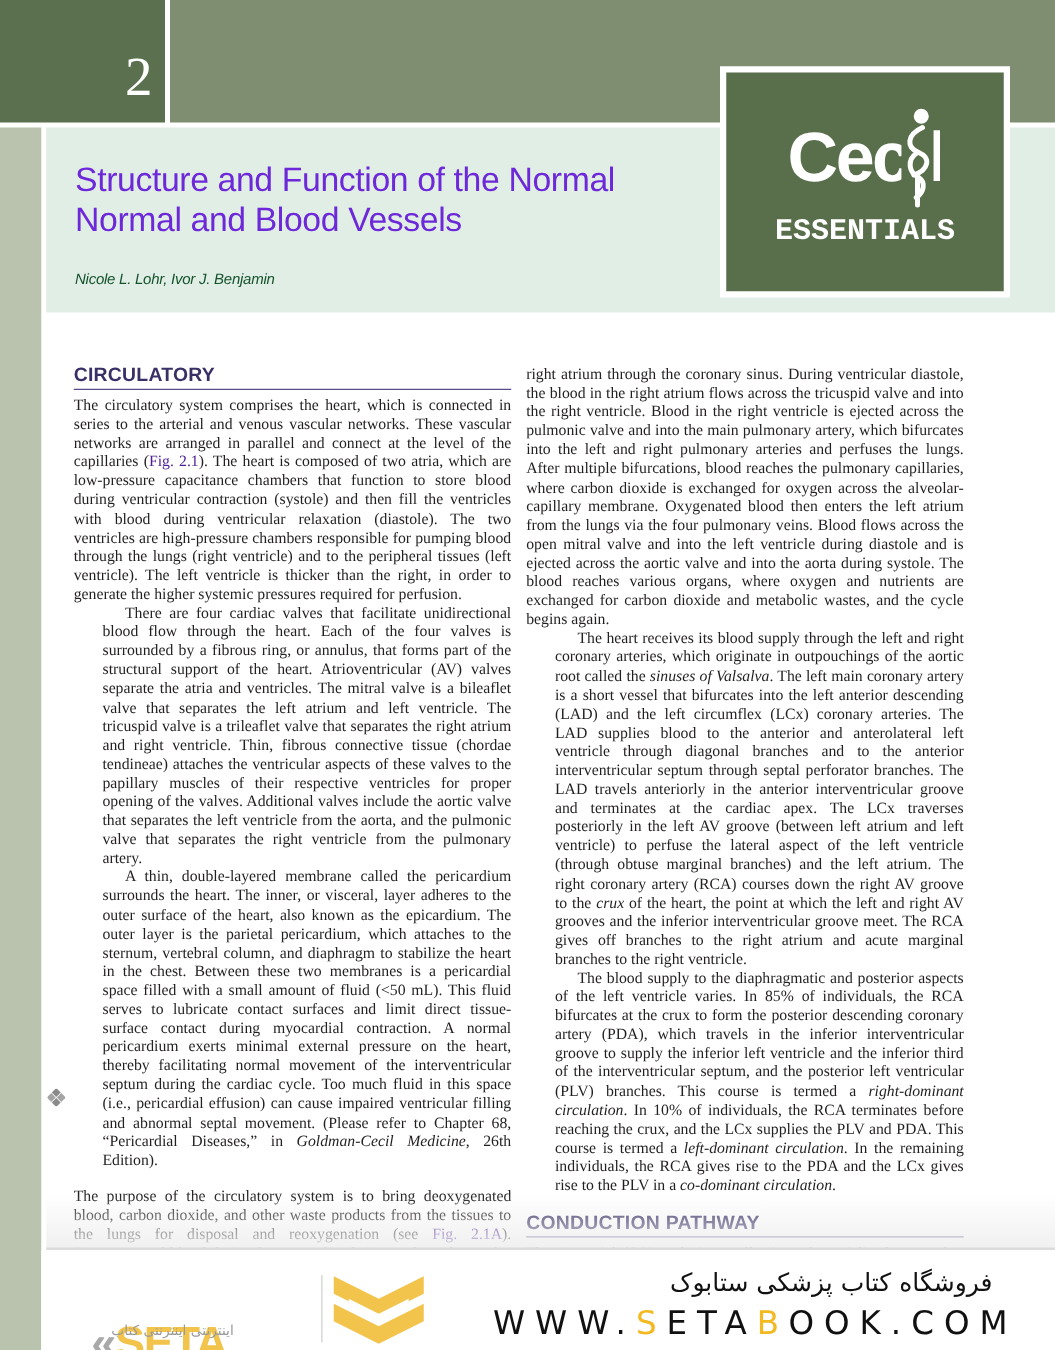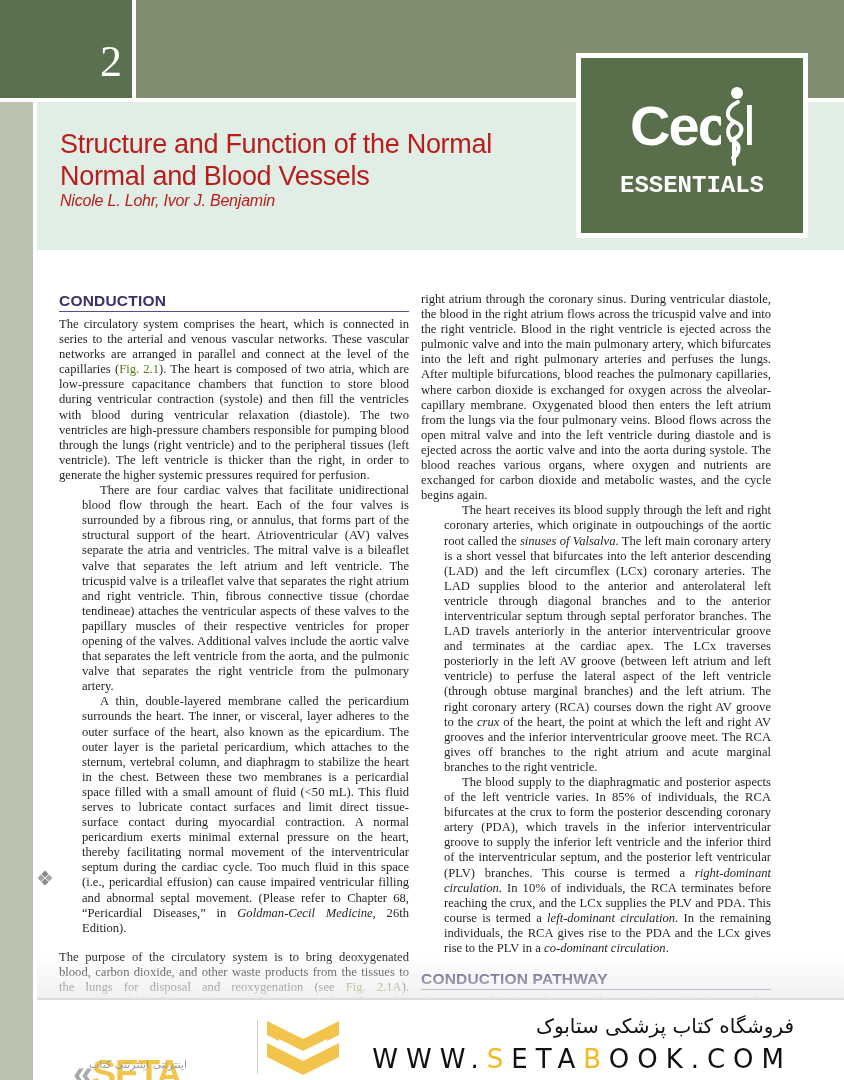--- a/index.html
+++ b/index.html
@@ -5,54 +5,54 @@
   * { box-sizing: border-box; margin: 0; padding: 0; }
   html, body { width: 844px; height: 1080px; overflow: hidden; background: #ffffff; }
   body { position: relative; font-family: "Liberation Serif", "DejaVu Serif", serif; color: #231f20; }
 
   
   .hdr-chapter-box { position: absolute; left: 0; top: 0; width: 132px; height: 98px; background: #5a704f; }
   .hdr-chapter-num { position: absolute; right: 10px; bottom: 14px; color: #ffffff; font-family: "Liberation Serif", serif; font-size: 44px; line-height: 1; }
   .hdr-band { position: absolute; left: 136px; top: 0; width: 708px; height: 98px; background: #7f8d70; }
   .hdr-left-strip { position: absolute; left: 0; top: 102px; width: 33px; height: 978px; background: #b9c3ad; }
   .hdr-title-band { position: absolute; left: 37px; top: 102px; width: 807px; height: 148px; background: #e1eee5; }
-  .title { position: absolute; left: 60px; top: 128px; font-family: "Liberation Sans", "DejaVu Sans", sans-serif; font-weight: 300; font-size: 27px; line-height: 32px; color: #b91c1c; letter-spacing: -0.3px; }
+  .title { position: absolute; left: 60px; top: 128px; font-family: "Liberation Sans", "DejaVu Sans", sans-serif; font-weight: 300; font-size: 27px; line-height: 32px; color: #6d28d9; letter-spacing: -0.3px; }
   .title span { display: block; }
-  .authors { position: absolute; left: 60px; top: 192px; font-family: "Liberation Sans", sans-serif; font-style: italic; font-size: 16px; color: #b91c1c; letter-spacing: -0.2px; }
+  .authors { position: absolute; left: 60px; top: 216px; font-family: "Liberation Sans", sans-serif; font-style: italic; font-size: 12px; color: #14532d; letter-spacing: -0.2px; }
 
   .logo-frame { position: absolute; left: 576px; top: 53px; width: 232px; height: 185px; background: #ffffff; }
   .logo-box { position: absolute; left: 581px; top: 58px; width: 222px; height: 175px; background: #596f4c; color: #ffffff; text-align: center; font-family: "Liberation Sans", sans-serif; }
   .logo-word { position: absolute; left: 0; right: 0; top: 38px; font-size: 56px; font-weight: 700; letter-spacing: -2px; line-height: 60px; }
   .logo-sub { position: absolute; left: 0; right: 0; top: 114px; font-size: 24px; font-weight: 700; letter-spacing: 0px; font-family: Liberation Mono, monospace; }
   .logo-icon { position: absolute; left: 140px; top: 26px; width: 26px; height: 86px; }
 
   
   .col { position: absolute; top: 292px; width: 350px; font-size: 12.6px; line-height: 15.1px; text-align: justify; color: #231f20; }
   .col-left { left: 59px; }
   .col-right { left: 421px; top: 292px; }
   .col p { text-indent: 0; }
   .col p.ind { text-indent: 18px; margin-left: 23px; }
   .sec-head { font-family: "Liberation Sans", "DejaVu Sans", sans-serif; font-weight: 700; font-size: 15.5px; color: #3a2f66; letter-spacing: 0.2px; border-bottom: 1.5px solid #5c4d8a; padding-bottom: 1px; margin-bottom: 5px; line-height: 18px; }
-  .link { color: #4d7c0f; }
+  .link { color: #4c1d95; }
   .gap { height: 14px; }
   .diamond { position: absolute; left: 38px; top: 871px; width: 14px; height: 14px; }
 
   .fade { position: absolute; left: 37px; top: 955px; width: 807px; height: 45px; background: linear-gradient(to bottom, rgba(255,255,255,0), rgba(238,238,238,0.9)); pointer-events: none; }
   .cutline { position: absolute; left: 37px; top: 998px; width: 807px; height: 2px; background: #dcdcdc; }
 
   
   .footer { position: absolute; left: 33px; top: 1000px; width: 811px; height: 80px; background: #ffffff; }
   .ft-brand { position: absolute; left: 40px; top: 16px; width: 150px; height: 60px; }
   .ft-brand-latin { position: absolute; left: 0; top: 0; font-family: "Liberation Sans", sans-serif; font-size: 36px; font-weight: 700; color: #a9a9a9; letter-spacing: -1px; line-height: 40px; margin-top: 38px; }
   .ft-brand-latin b { color: #f2c44c; font-weight: 700; }
   .ft-brand-fa { position: absolute; left: 16px; top: 42px; font-family: "DejaVu Sans", sans-serif; font-size: 11px; color: #9a9a9a; direction: rtl; }
   .ft-sep { position: absolute; left: 224px; top: 20px; width: 1px; height: 54px; background: #cfcfcf; }
   .ft-chevron { position: absolute; left: 230px; top: 17px; width: 80px; height: 62px; }
   .ft-fa-title { position: absolute; right: 50px; top: 14px; font-family: "DejaVu Sans", sans-serif; font-size: 20px; color: #111; direction: rtl; }
-  .ft-url { position: absolute; right: 52px; top: 44px; font-family: "DejaVu Sans", sans-serif; font-size: 26px; letter-spacing: 8px; color: #111; }
+  .ft-url { position: absolute; right: 30px; top: 44px; font-family: "DejaVu Sans", sans-serif; font-size: 26px; letter-spacing: 8px; color: #111; }
   .ft-url .hl { color: #f2b920; }
 </style>
 </head>
 <body>
 
 <div class="hdr-chapter-box">
   <span class="hdr-chapter-num">2</span>
 </div>
 <div class="hdr-band"></div>
 <div class="hdr-left-strip"></div>
@@ -71,21 +71,21 @@
   </div>
   <svg class="logo-icon" viewBox="0 0 26 86">
     <rect x="0" y="0" width="26" height="86" fill="#596f4c"></rect>
     <circle cx="16" cy="9" r="6" fill="#ffffff"></circle>
     <path d="M17 18 C4 24, 4 34, 14 38 C24 42, 22 52, 10 56 M13 38 C4 44, 6 54, 14 58 C20 62, 18 70, 12 74 M13 58 L13 80" stroke="#ffffff" stroke-width="4" fill="none" stroke-linecap="round"></path>
   </svg>
   <div class="logo-sub">ESSENTIALS</div>
 </div>
 
 <div class="col col-left">
-  <h2 class="sec-head">CONDUCTION</h2>
+  <h2 class="sec-head">CIRCULATORY</h2>
   <p><span>The circulatory system comprises the heart, which is connected in series to the arterial and venous vascular networks. These vascular networks are arranged in parallel and connect at the level of the capillaries (</span><a class="link">Fig. 2.1</a><span>). The heart is composed of two atria, which are low-pressure capacitance chambers that function to store blood during ventricular contraction (systole) and then fill the ventricles with blood during ventricular relaxation (diastole). The two ventricles are high-pressure chambers responsible for pumping blood through the lungs (right ventricle) and to the peripheral tissues (left ventricle). The left ventricle is thicker than the right, in order to generate the higher systemic pressures required for perfusion.</span></p>
   <p class="ind">There are four cardiac valves that facilitate unidirectional blood flow through the heart. Each of the four valves is surrounded by a fibrous ring, or annulus, that forms part of the structural support of the heart. Atrioventricular (AV) valves separate the atria and ventricles. The mitral valve is a bileaflet valve that separates the left atrium and left ventricle. The tricuspid valve is a trileaflet valve that separates the right atrium and right ventricle. Thin, fibrous connective tissue (chordae tendineae) attaches the ventricular aspects of these valves to the papillary muscles of their respective ventricles for proper opening of the valves. Additional valves include the aortic valve that separates the left ventricle from the aorta, and the pulmonic valve that separates the right ventricle from the pulmonary artery.</p>
   <p class="ind"><span>A thin, double-layered membrane called the pericardium surrounds the heart. The inner, or visceral, layer adheres to the outer surface of the heart, also known as the epicardium. The outer layer is the parietal pericardium, which attaches to the sternum, vertebral column, and diaphragm to stabilize the heart in the chest. Between these two membranes is a pericardial space filled with a small amount of fluid (&lt;50 mL). This fluid serves to lubricate contact surfaces and limit direct tissue-surface contact during myocardial contraction. A normal pericardium exerts minimal external pressure on the heart, thereby facilitating normal movement of the interventricular septum during the cardiac cycle. Too much fluid in this space (i.e., pericardial effusion) can cause impaired ventricular filling and abnormal septal movement. (Please refer to Chapter 68, “Pericardial Diseases,” in </span><i>Goldman-Cecil Medicine</i><span>, 26th Edition).</span></p>
   <div class="gap"></div>
   <p><span>The purpose of the circulatory system is to bring deoxygenated blood, carbon dioxide, and other waste products from the tissues to the lungs for disposal and reoxygenation (see </span><a class="link">Fig. 2.1A</a><span>). Deoxygenated blood drains from peripheral tissues through venules and veins, eventually</span></p>
 </div>
 
 <svg class="diamond" viewBox="0 0 14 14">
   <rect x="4.5" y="0.5" width="5" height="5" transform="rotate(45 7 3)" fill="#8a8a8a"></rect>
   <rect x="4.5" y="8.5" width="5" height="5" transform="rotate(45 7 11)" fill="#8a8a8a"></rect>

